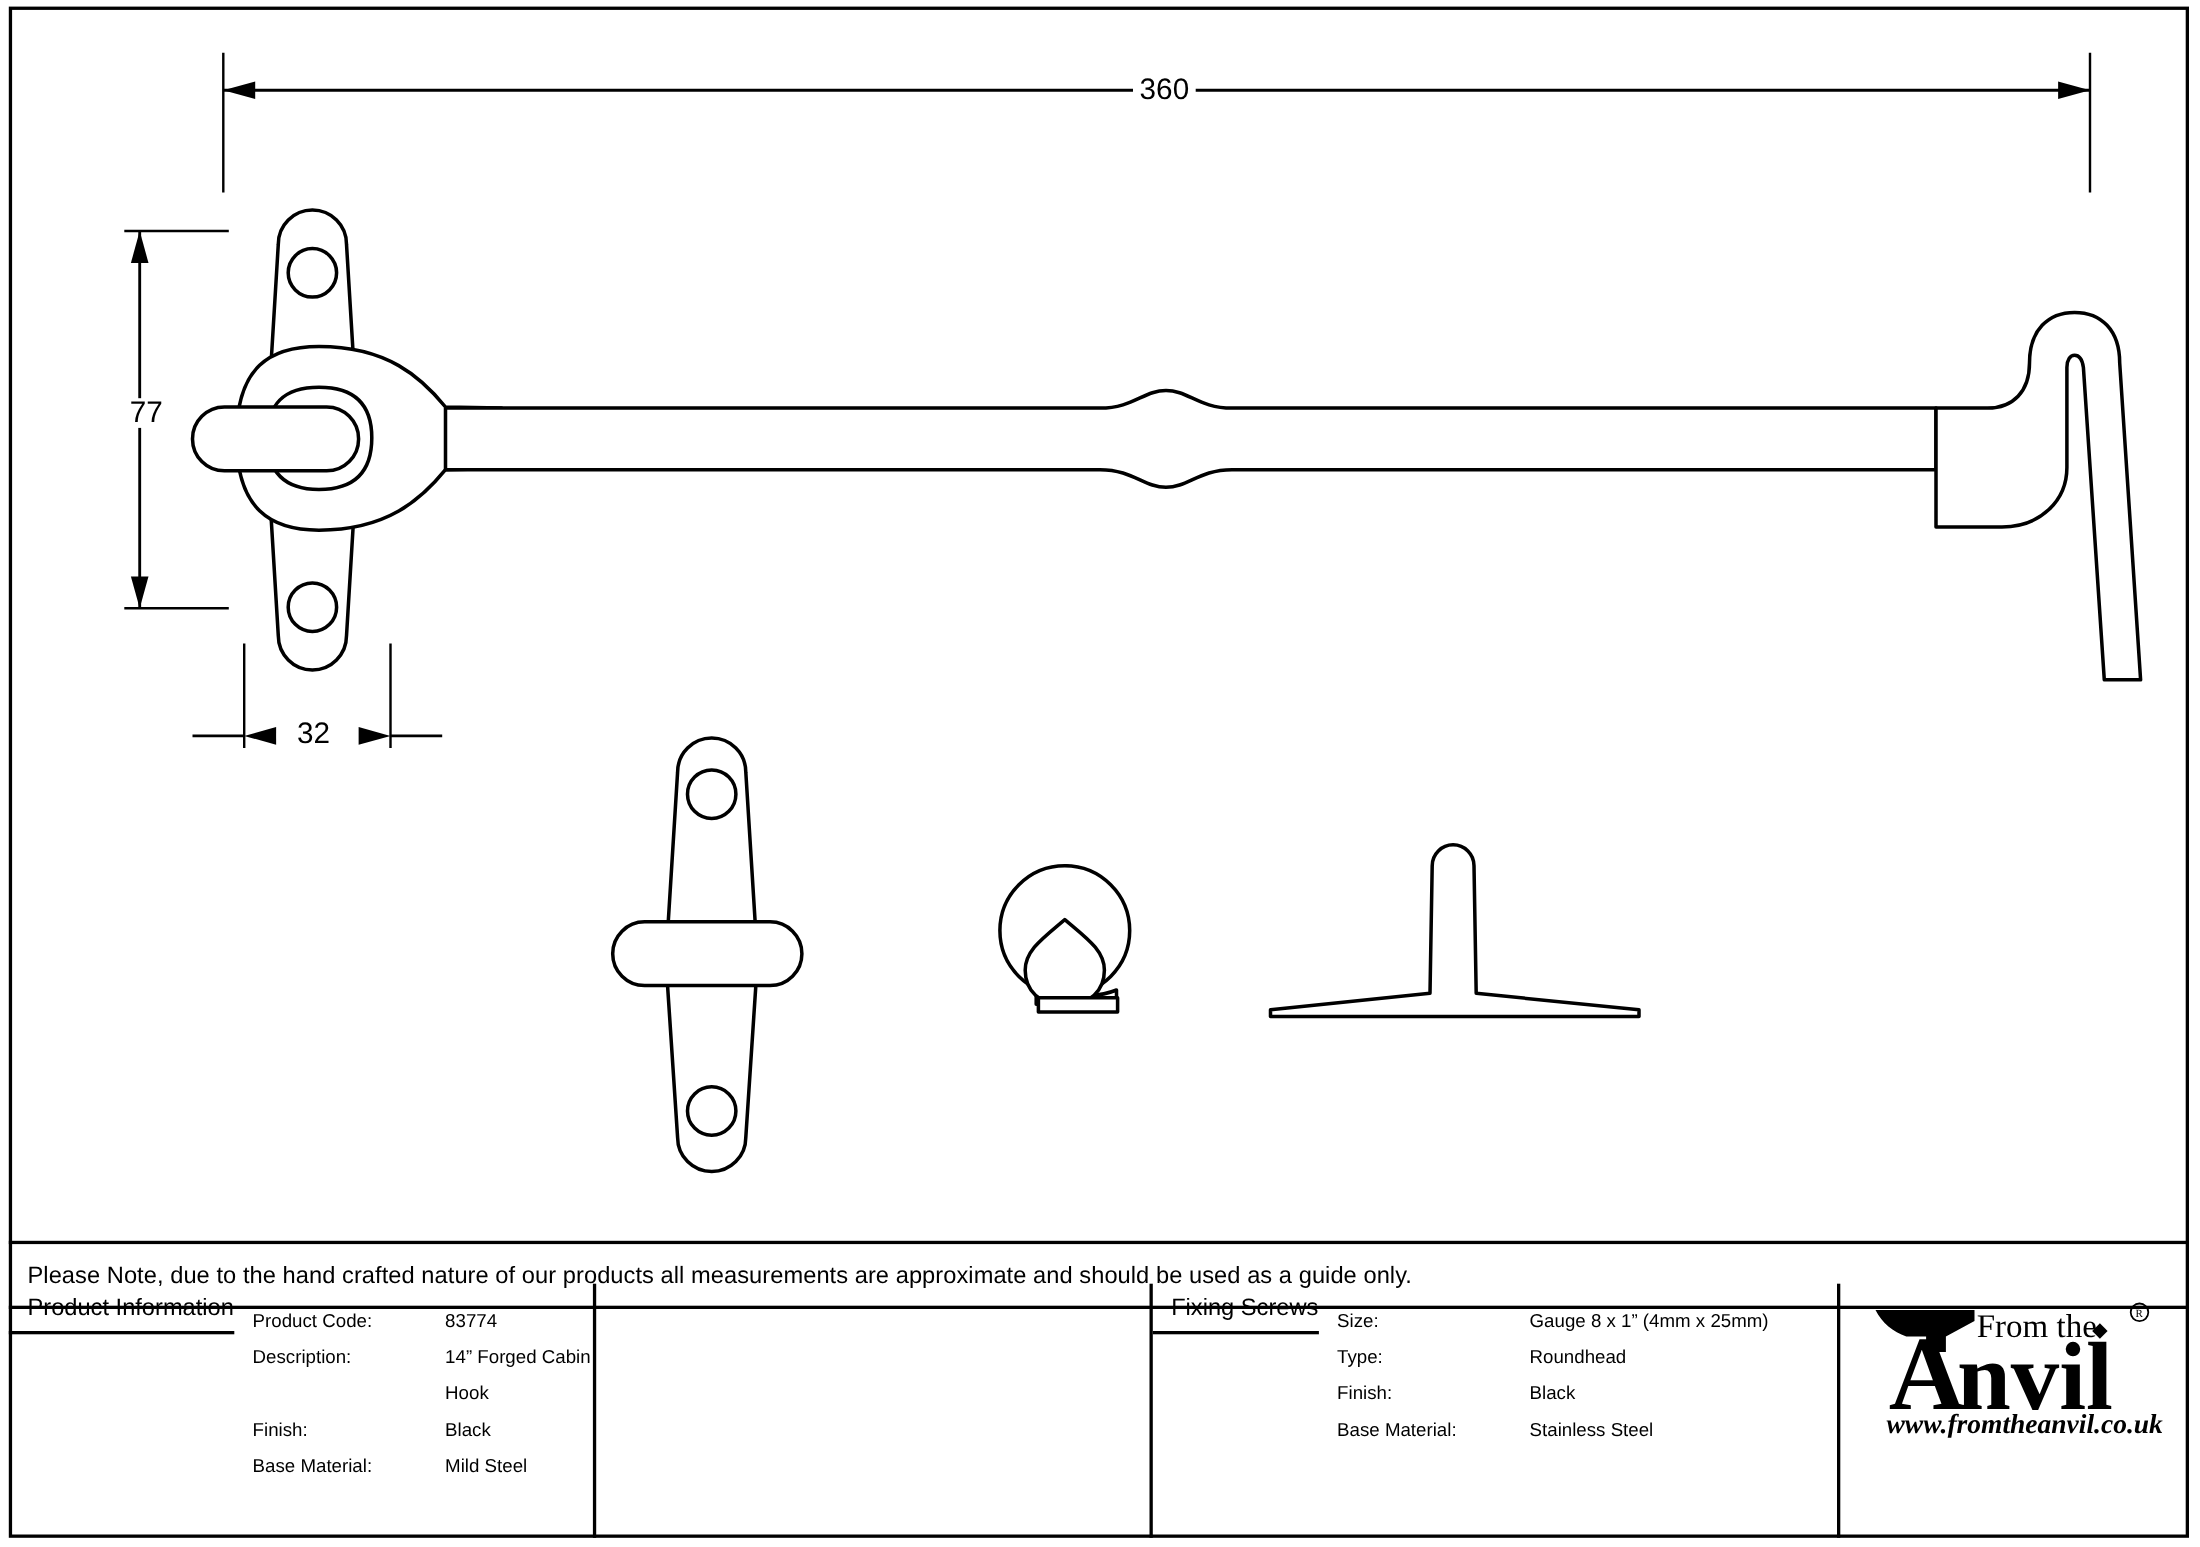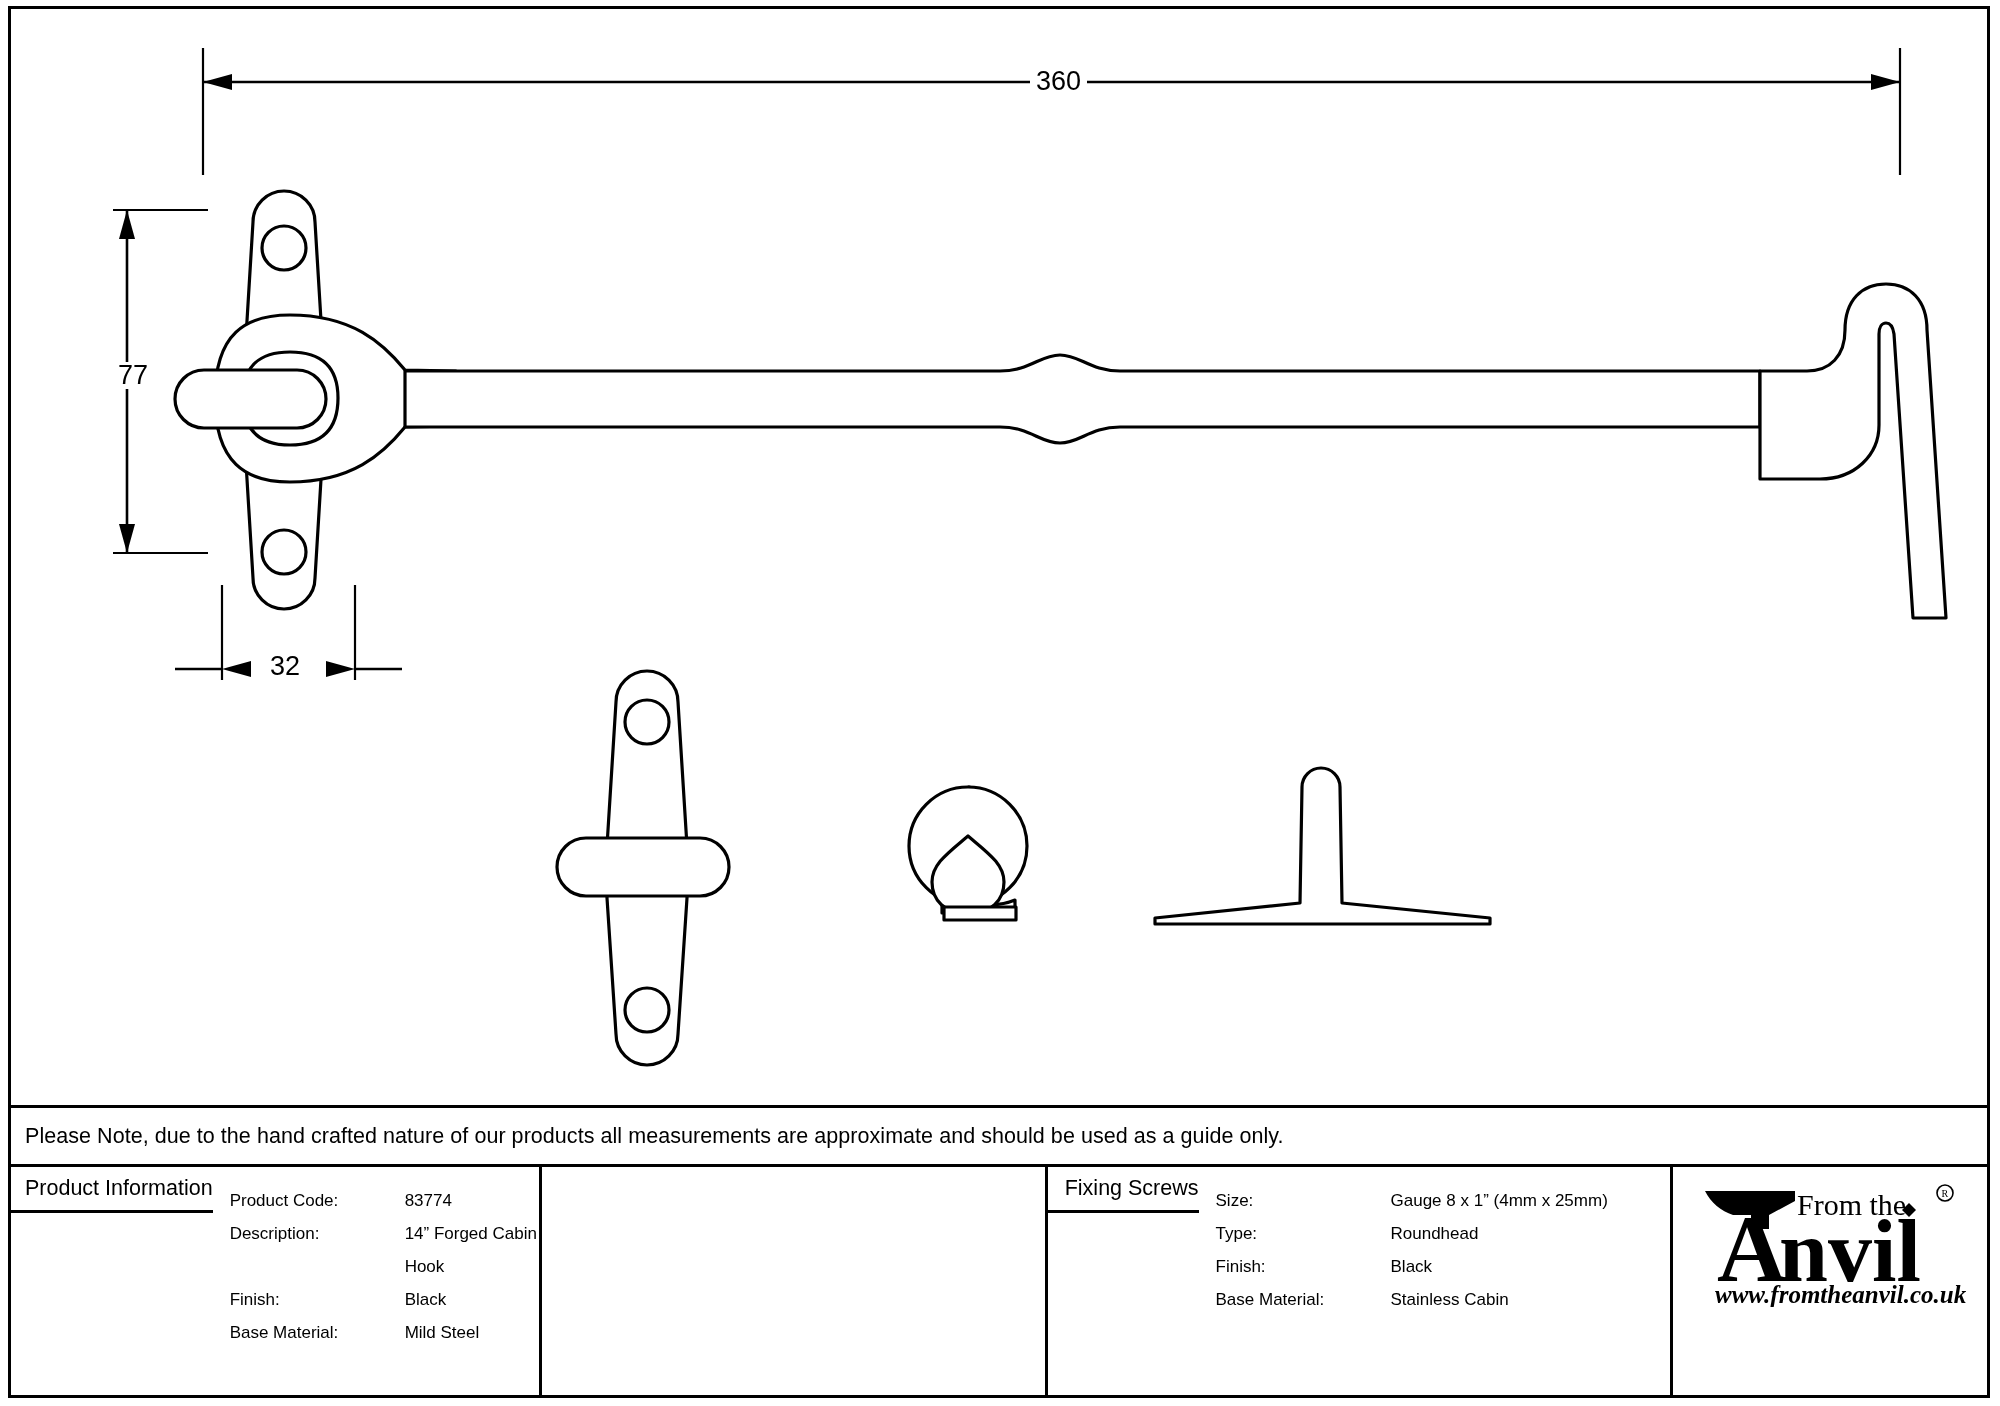--- a/index.html
+++ b/index.html
@@ -55,21 +55,21 @@
     white-space: nowrap;
   }
   #dim-360-label { left: 1030px; top: 68px; }
   #dim-77-label  { left: 112px;  top: 362px; }
   #dim-32-label  { left: 264px;  top: 653px; }
 
   
   #note-row {
     position: absolute;
     left: 8px;
-    top: 1105px;
+    top: 1128px;
     width: 1982px;
     height: 62px;
     border-top: 3px solid #000;
     border-bottom: 3px solid #000;
     box-sizing: border-box;
     display: flex;
     align-items: center;
   }
   #note-text {
     font-size: 21.5px;
@@ -360,21 +360,21 @@
         <div class="kv-row">
           <span class="kv-key">Type:</span>
           <span class="kv-val">Roundhead</span>
         </div>
         <div class="kv-row">
           <span class="kv-key">Finish:</span>
           <span class="kv-val">Black</span>
         </div>
         <div class="kv-row">
           <span class="kv-key">Base Material:</span>
-          <span class="kv-val">Stainless Cabin</span>
+          <span class="kv-val">Stainless Steel</span>
         </div>
       </div>
     </div>
 
     <div class="table-col last" id="col-logo">
       <div class="col-header-blank"></div>
       <div id="logo-box">
         <svg id="logo-svg" width="272" height="130" viewBox="0 0 272 130">
 
           <path d="

